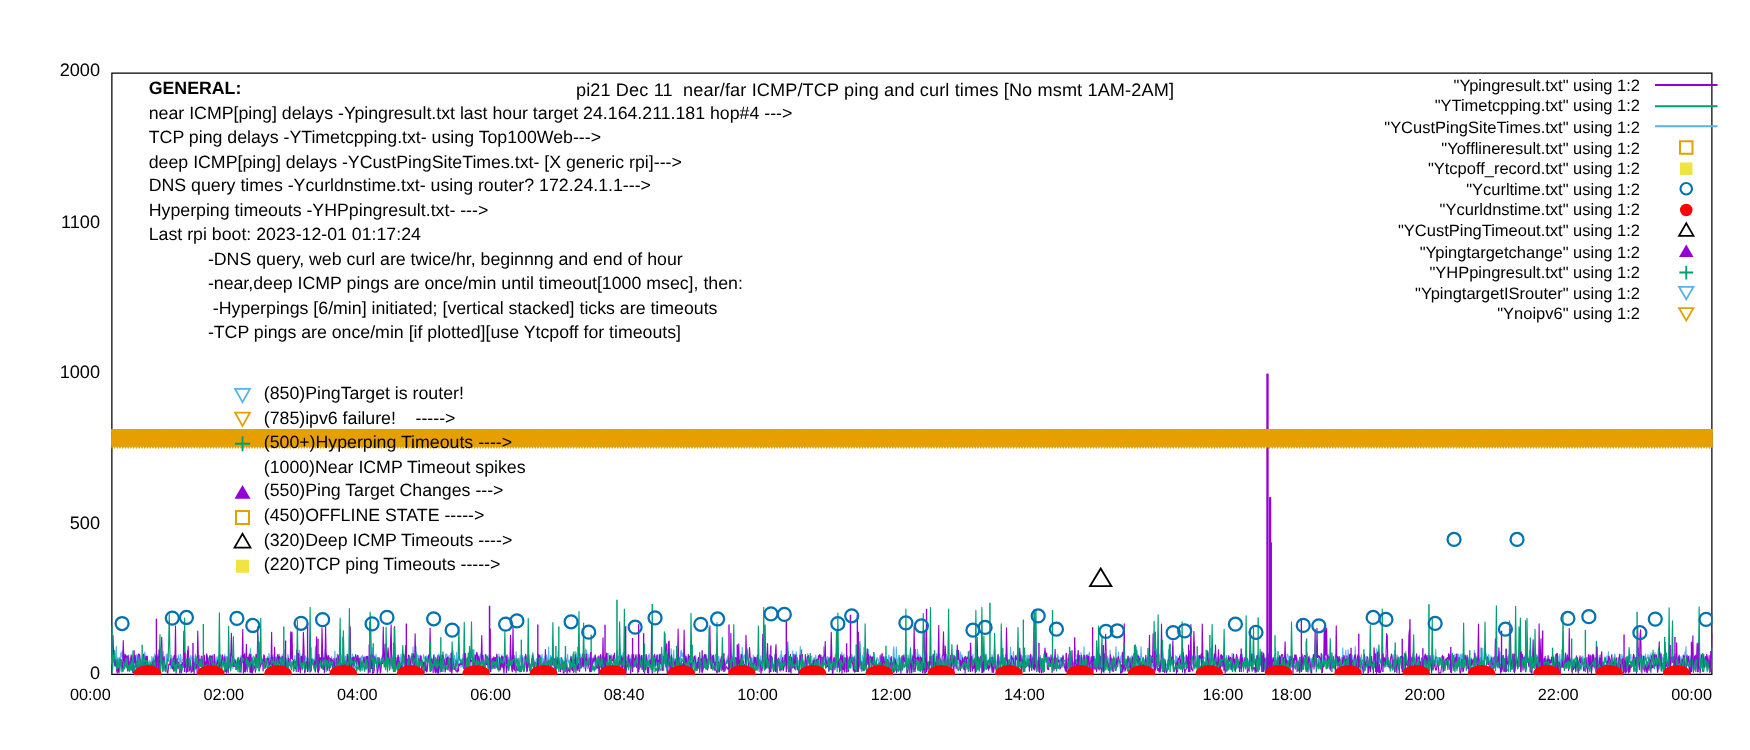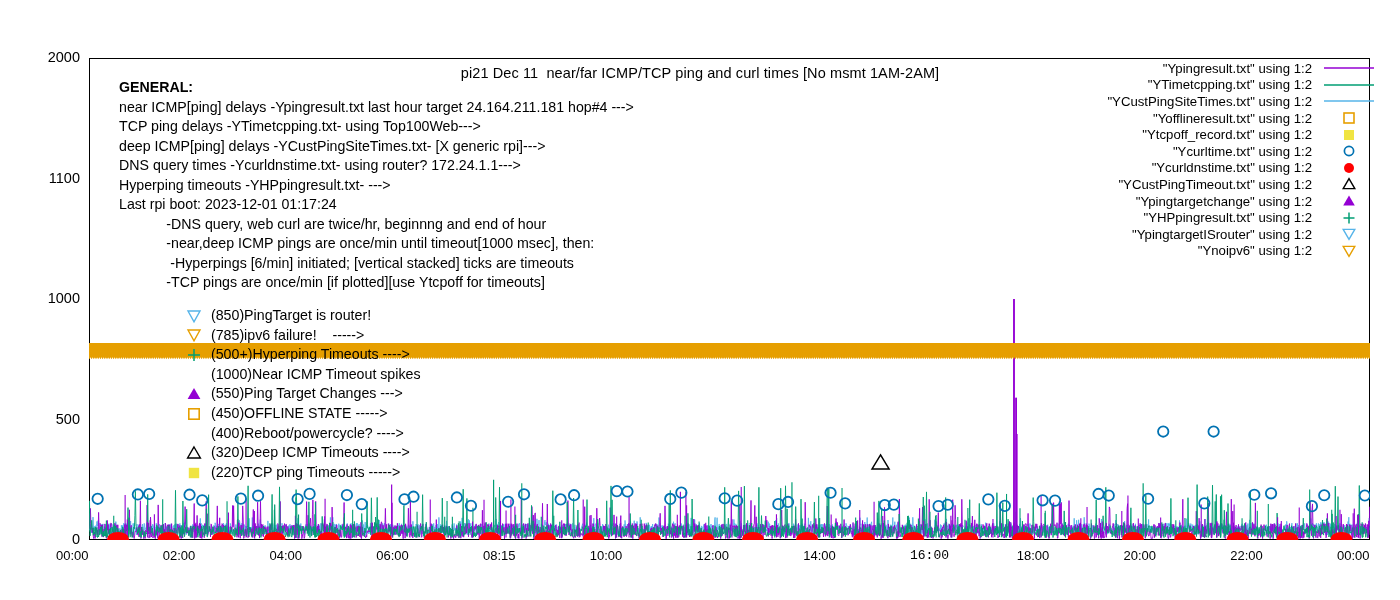--- a/index.html
+++ b/index.html
@@ -29,21 +29,21 @@
 
   
   #legend{left:986px;top:60px;width:390px;font-size:13.2px;}
   .legend-row{display:flex;align-items:center;justify-content:flex-end;
       height:16.6px;}
   .legend-text{text-align:right;white-space:pre;padding-right:10px;}
   .legend-key{width:54px;height:16px;position:relative;flex:0 0 54px;}
   .legend-key svg{position:absolute;left:0;top:0;}
 
   
-  #general-block{left:119px;top:62px;font-size:14.2px;margin-top:16px;}
+  #general-block{left:119px;top:62px;font-size:14.2px;}
   #anomalies-block{left:119px;top:306px;font-size:14.2px;}
   .txt-line{height:19.5px;white-space:pre;line-height:19.5px;}
   .bold-head{font-weight:bold;}
   .anom-line{height:19.6px;line-height:19.6px;white-space:pre;
       display:flex;align-items:center;}
   .anom-mark{width:26px;flex:0 0 26px;height:18px;position:relative;
       margin-left:66px;}
   .anom-mark svg{position:absolute;left:0;top:0;}
   .anom-txt{white-space:pre;}
 </style>
@@ -907,25 +907,25 @@
       <g>
         <polygon points="791.55125,396.88 800.05125,410.88 783.05125,410.88" fill="none" stroke="#000" stroke-width="1.5"></polygon>
       </g>
     </svg>
 
   <div id="xticks">
       <div class="abs xtick-label" style="left: 89px;">00:00</div>
       <div class="abs xtick-label" style="left: 195.75px;">02:00</div>
       <div class="abs xtick-label" style="left: 302.5px;">04:00</div>
       <div class="abs xtick-label" style="left: 409.25px;">06:00</div>
-      <div class="abs xtick-label" style="left: 516px;">08:15</div>
+      <div class="abs xtick-label" style="left: 516px;">08:40</div>
       <div class="abs xtick-label" style="left: 622.75px;">10:00</div>
       <div class="abs xtick-label" style="left: 729.5px;">12:00</div>
       <div class="abs xtick-label" style="left: 836.25px;">14:00</div>
-      <div class="abs xtick-label" style="left: 943px; font-family: Liberation Mono, monospace;">16:00</div>
+      <div class="abs xtick-label" style="left: 995px;">16:00</div>
       <div class="abs xtick-label" style="left: 1049.75px;">18:00</div>
       <div class="abs xtick-label" style="left: 1156.5px;">20:00</div>
       <div class="abs xtick-label" style="left: 1263.25px;">22:00</div>
       <div class="abs xtick-label" style="left: 1370px;">00:00</div>
     </div>
 
 
   <div class="abs" id="legend">
       <div class="legend-row">
         <div class="legend-text" style="flex: 1 1 0%;">"Ypingresult.txt" using 1:2</div>
@@ -1054,21 +1054,20 @@
               <line x1="3" y1="9" x2="15" y2="9" stroke="#009e73" stroke-width="1.5"></line>
               <line x1="9" y1="3" x2="9" y2="15" stroke="#009e73" stroke-width="1.5"></line>
             </svg></span><span class="anom-txt">(500+)Hyperping Timeouts ----&gt;</span></div>
         <div class="anom-line"><span class="anom-mark"></span><span class="anom-txt">(1000)Near ICMP Timeout spikes</span></div>
         <div class="anom-line"><span class="anom-mark"><svg width="26" height="18">
               <polygon points="9,3 15.4,14 2.5999999999999996,14" fill="#9400d3"></polygon>
             </svg></span><span class="anom-txt">(550)Ping Target Changes ---&gt;</span></div>
         <div class="anom-line"><span class="anom-mark"><svg width="26" height="18">
               <rect x="3.8" y="3.8" width="10.4" height="10.4" fill="none" stroke="#e69f00" stroke-width="1.6"></rect>
             </svg></span><span class="anom-txt">(450)OFFLINE STATE -----&gt;</span></div>
-        <div class="anom-line"><span class="anom-mark"></span><span class="anom-txt">(400)Reboot/powercycle? ----&gt;</span></div>
         <div class="anom-line"><span class="anom-mark"><svg width="26" height="18">
               <polygon points="9,3 15.4,14 2.5999999999999996,14" fill="none" stroke="#000" stroke-width="1.4"></polygon>
             </svg></span><span class="anom-txt">(320)Deep ICMP Timeouts ----&gt;</span></div>
         <div class="anom-line"><span class="anom-mark"><svg width="26" height="18">
               <rect x="3.8" y="3.8" width="10.4" height="10.4" fill="#f0e442"></rect>
             </svg></span><span class="anom-txt">(220)TCP ping Timeouts -----&gt;</span></div>
       </div>
   </div>
 
 </div>

